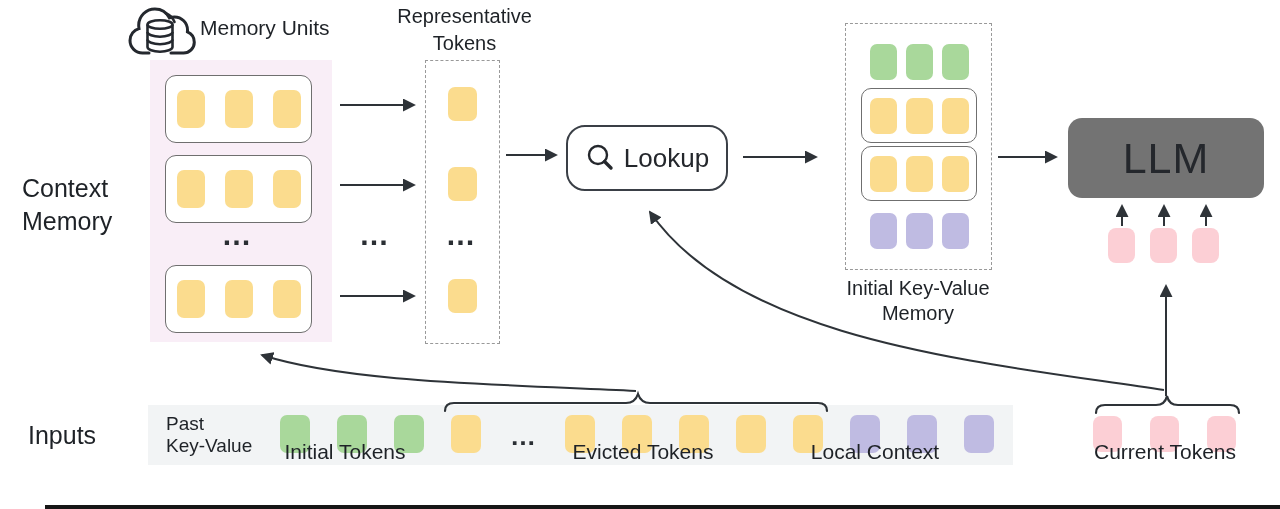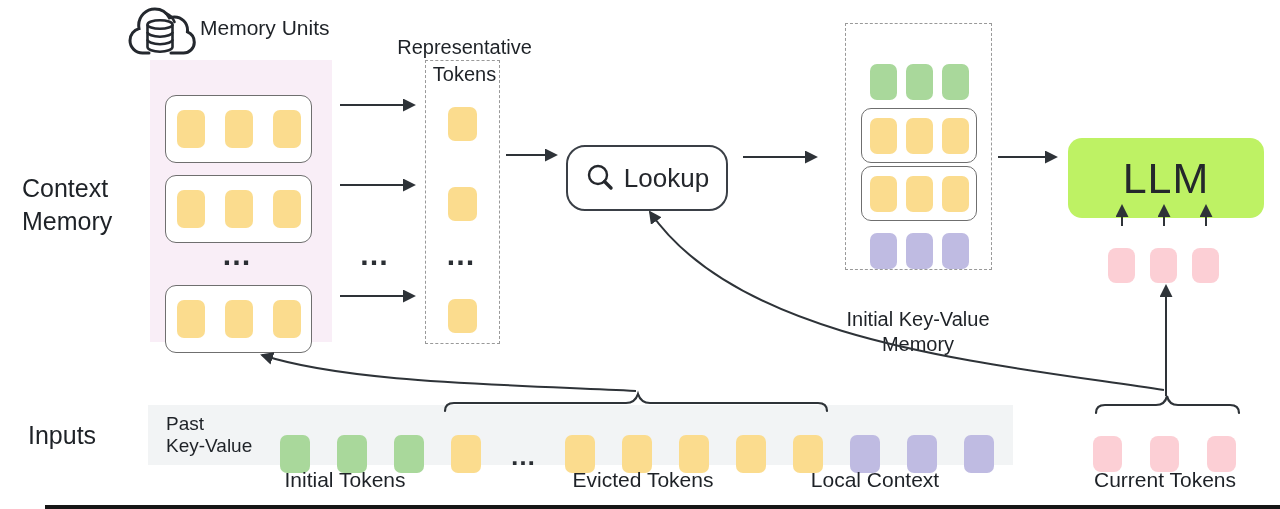--- a/index.html
+++ b/index.html
@@ -1,20 +1,20 @@
 <!DOCTYPE html>
 <html><head>
 <meta charset="utf-8">
 <style>
   html,body{margin:0;padding:0;background:#fff;}
   .canvas{position:relative;width:1280px;height:509px;background:#ffffff;overflow:hidden;
           font-family:"Liberation Sans",sans-serif;color:#1e2227;}
   .abs{position:absolute;}
-  .center{text-align:center;margin-top:31px;}
-  .flexrow{display:flex;align-items:center;justify-content:center;margin-top:20px;}
+  .center{text-align:center;}
+  .flexrow{display:flex;align-items:center;justify-content:center;}
   .token{flex:none;}
   
   .pink-panel{left:150px;top:60px;width:182px;height:282px;}
   .mem-row{left:165px;width:145px;height:66px;background:#fff;border:1.5px solid #6f6f6f;border-radius:11px;gap:20px;}
   .mem-row .token{width:28px;height:38px;border-radius:7px;}
   
   .rep-box{left:425px;top:60px;width:73px;height:282px;border:1.5px dashed #999;}
   .rep-slot{left:448px;width:29px;height:34px;}
   .rep-slot .token{width:29px;height:34px;border-radius:7px;}
   
@@ -32,21 +32,21 @@
   .llm-row{left:1108px;top:228px;gap:15px;}
   .llm-row .token{width:27px;height:35px;border-radius:8px;}
   
   .strip{left:148px;top:405px;width:865px;height:60px;}
   .strip-group{top:415px;gap:27px;}
   .strip-group .token{width:30px;height:38px;border-radius:7px;}
   .cur-group{left:1093px;top:416px;gap:28px;}
   .cur-group .token{width:29px;height:36px;border-radius:8px;}
   .dots{font-weight:700;font-size:30px;letter-spacing:2px;color:#2a2e33;line-height:24px;}
   .dots-sm{font-size:26px;}
-  .grp-label{top:468px;width:190px;font-size:21px;text-align:center;color:#1e2227;}
+  .grp-label{top:440px;width:190px;font-size:21px;text-align:center;color:#1e2227;}
   .heading{color:#1e2227;}
   .bottom-rule{left:45px;top:505px;width:1235px;height:3.5px;background:#161616;}
 </style>
 </head>
 <body>
 
 <div class="canvas">
 
   <svg class="abs" style="left:127px;top:2px" width="70" height="58" viewBox="0 0 70 58">
     <path d="M22 51 H15.5 C8.6 51 3 45.4 3 38.5 C3 32.8 6.8 28 12 26.6 C11.8 25.5 11.7 24.4 11.7 23.2 C11.7 14.3 18.9 7 27.9 7 C34.2 7 39.7 10.6 42.4 15.9 C44 15.3 45.7 15 47.5 15 C54.7 15 60.5 20.8 60.5 28 C60.5 28.6 60.4 29.2 60.4 29.8 C64.4 31.5 67.3 35.5 67.3 40.2 C67.3 46.2 62.4 51 56.5 51 H44" fill="none" stroke="#24282e" stroke-width="3" stroke-linecap="round"></path>
@@ -130,21 +130,21 @@
         <div class="token" style="background: rgb(191, 187, 226);"></div>
         <div class="token" style="background: rgb(191, 187, 226);"></div>
         <div class="token" style="background: rgb(191, 187, 226);"></div>
       </div>
   </div>
   <div class="abs center heading" style="left:818px;top:276px;width:200px;font-size:20px;line-height:25px">
     <div>Initial Key-Value</div>
     <div>Memory</div>
   </div>
 
-  <div class="abs llm-box flexrow" style="background: #bef264;">
+  <div class="abs llm-box flexrow" style="background: #737373;">
     <span class="llm-label">LLM</span>
   </div>
   <div class="abs llm-row flexrow">
       <div class="token" style="background: rgb(252, 207, 213);"></div>
       <div class="token" style="background: rgb(252, 207, 213);"></div>
       <div class="token" style="background: rgb(252, 207, 213);"></div>
     </div>
 
   <div class="abs heading" style="left:28px;top:421px;font-size:25px">Inputs</div>
   <div class="abs strip" style="background: rgb(242, 244, 245);"></div>

